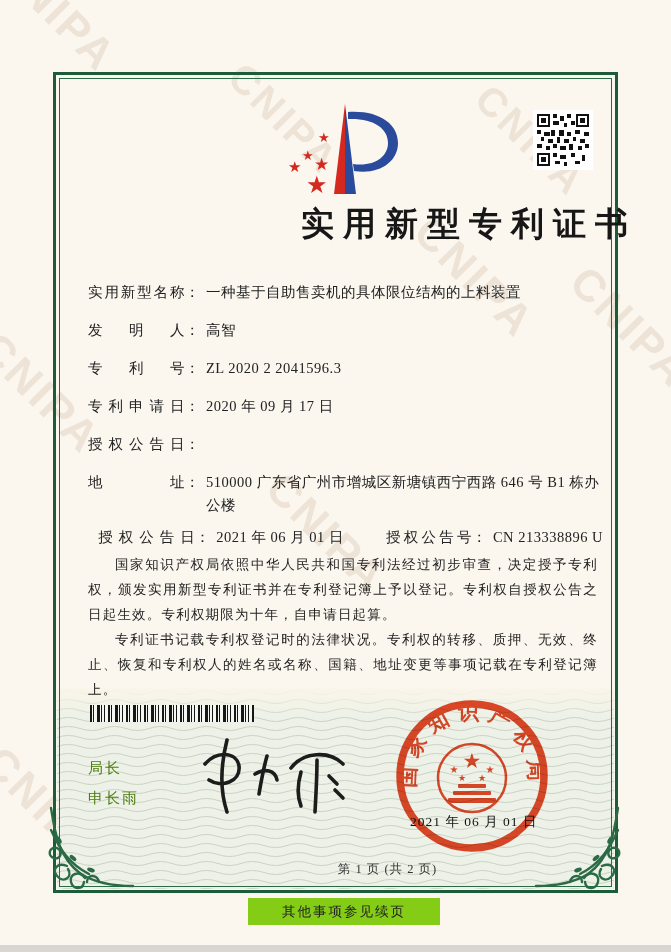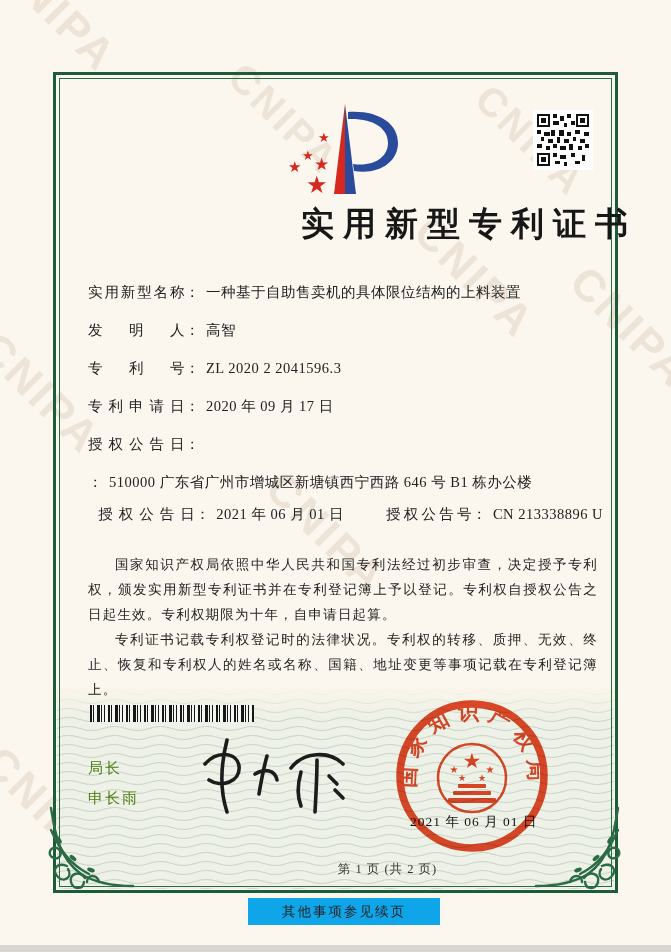--- a/index.html
+++ b/index.html
@@ -66,21 +66,21 @@
                 color:#141414; letter-spacing:1px; }
 
   .page-indicator { position:absolute; left:53px; top:861px; width:669px; text-align:center;
                     font-size:12.5px; color:#333; z-index:6; letter-spacing:1px; }
 
   .corner-orn { position:absolute; z-index:3; }
   .corner-left { left:45px; top:800px; }
   .corner-right { left:532px; top:800px; transform:scaleX(-1); }
 
   .cont-note-box { position:absolute; left:248px; top:898px; width:192px; height:27px;
-                   background:#0ea5e9; z-index:3; display:flex; align-items:center;
+                   background:#84cc16; z-index:3; display:flex; align-items:center;
                    justify-content:center; }
   .cont-note { font-size:13.5px; color:#222; letter-spacing:2px; }
 
   .bottom-strip { position:absolute; left:0; bottom:0; width:671px; height:7px;
                   background:#d9d6d1; z-index:6; }
 </style>
 </head>
 <body>
 
 <div class="stage">
@@ -195,20 +195,21 @@
     <div class="frow">
       <span class="flabel">专利申请日</span>
         <span class="fcolon">：</span>
         <span class="fvalue">2020 年 09 月 17 日</span>
     </div>
     <div class="frow">
       <span class="flabel">授权公告日</span>
         <span class="fcolon">：</span>
     </div>
     <div class="frow">
+      <span class="flabel">地址</span>
         <span class="fcolon">：</span>
         <span class="fvalue">510000 广东省广州市增城区新塘镇西宁西路 646 号 B1 栋办公楼</span>
     </div>
     <div class="frow frow-last">
       <span class="flabel">授权公告日</span>
         <span class="fcolon">：</span>
         <span>2021 年 06 月 01 日</span>
       <span class="pair2">
         <span class="flabel2">授权公告号</span>
           <span class="fcolon">：</span>

